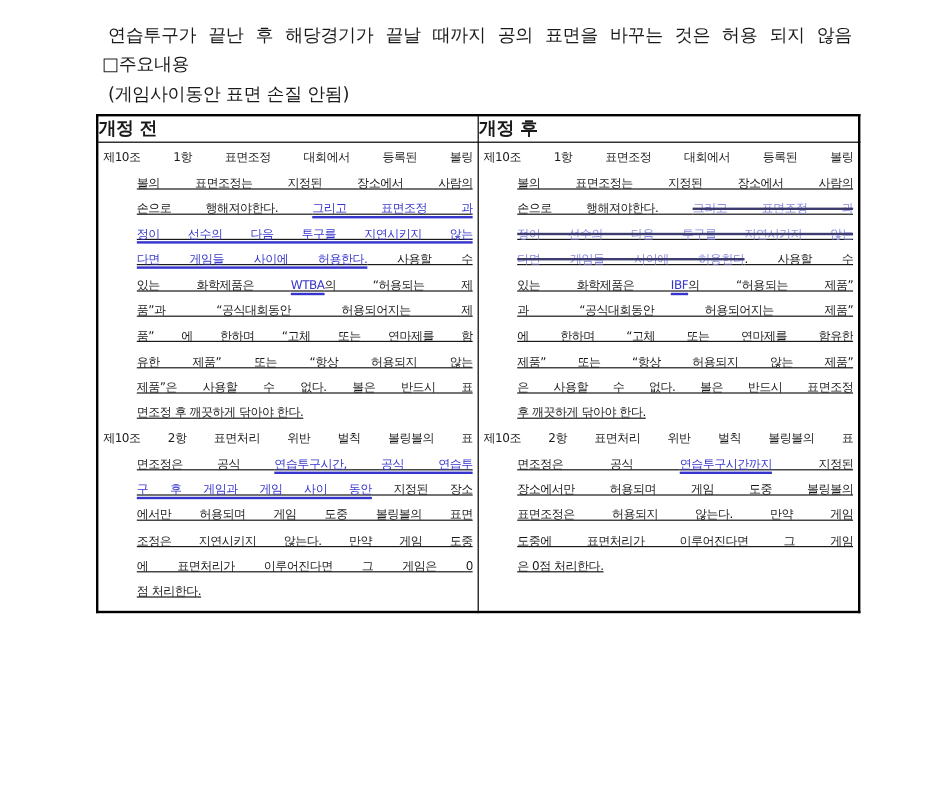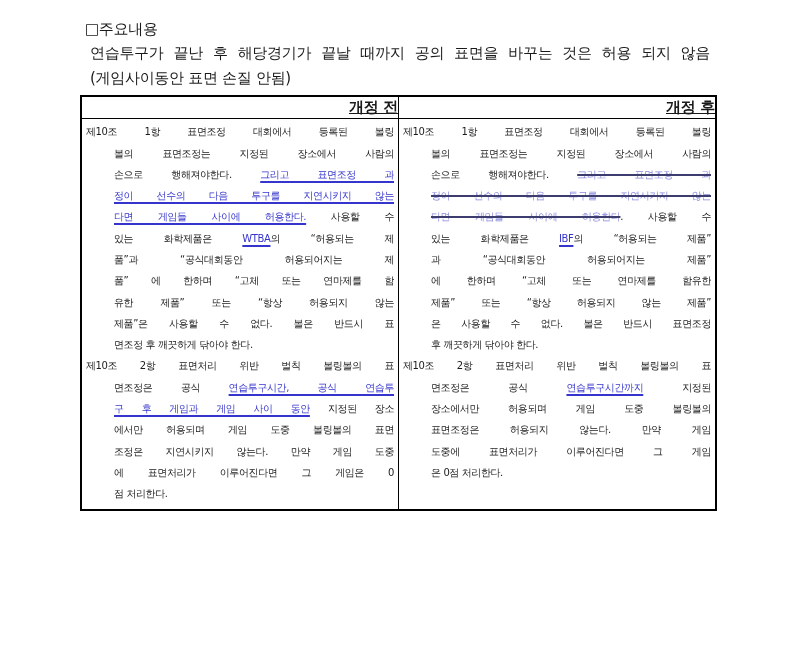--- a/index.html
+++ b/index.html
@@ -49,43 +49,43 @@
   }
   table.cmp th, table.cmp td {
     border: 1.6px solid var(--border-color, #000);
   }
   table.cmp th {
     width: 316px;
     height: 21px;
     padding: 0;
     font-size: 15px;
     font-weight: bold;
-    text-align: right;
+    text-align: left;
     letter-spacing: -0.3px;
-    text-decoration: underline;
   }
   table.cmp td {
     width: 316px;
     vertical-align: top;
     padding: 2px 4px 4px 4px;
     overflow: hidden;
   }
   .line {
     font-size: 10px;
     line-height: 21.3px;
     white-space: nowrap;
     letter-spacing: -0.4px;
     overflow: hidden;
   }
   .line.just {
     text-align: justify;
     text-align-last: justify;
   }
   .line.ind {
     padding-left: 28px;
+    text-decoration: underline;
   }
   .seg-n { color: var(--text-color, #1a1a1a); }
   .seg-u {
     color: var(--blue, #3535cd);
     text-decoration: underline;
     text-decoration-thickness: 1.5px;
     text-underline-offset: 2.5px;
   }
   .seg-st {
     color: var(--strike-text, #8a8ade);
@@ -93,22 +93,22 @@
     text-decoration-color: var(--strike-line, #3c3c6e);
     text-decoration-thickness: 1.6px;
   }
 </style>
 </head>
 <body>
 
 <div class="page">
 
   <div class="header-block">
+    <div class="h-line h-indent h-just">연습투구가 끝난 후 해당경기가 끝날 때까지 공의 표면을 바꾸는 것은 허용 되지 않음</div>
     <div class="h-line">□주요내용</div>
-    <div class="h-line h-indent h-just">연습투구가 끝난 후 해당경기가 끝날 때까지 공의 표면을 바꾸는 것은 허용 되지 않음</div>
     <div class="h-line h-indent">(게임사이동안 표면 손질 안됨)</div>
   </div>
 
   <table class="cmp">
     <thead>
       <tr>
         <th>개정 전</th>
         <th>개정 후</th>
       </tr>
     </thead>

